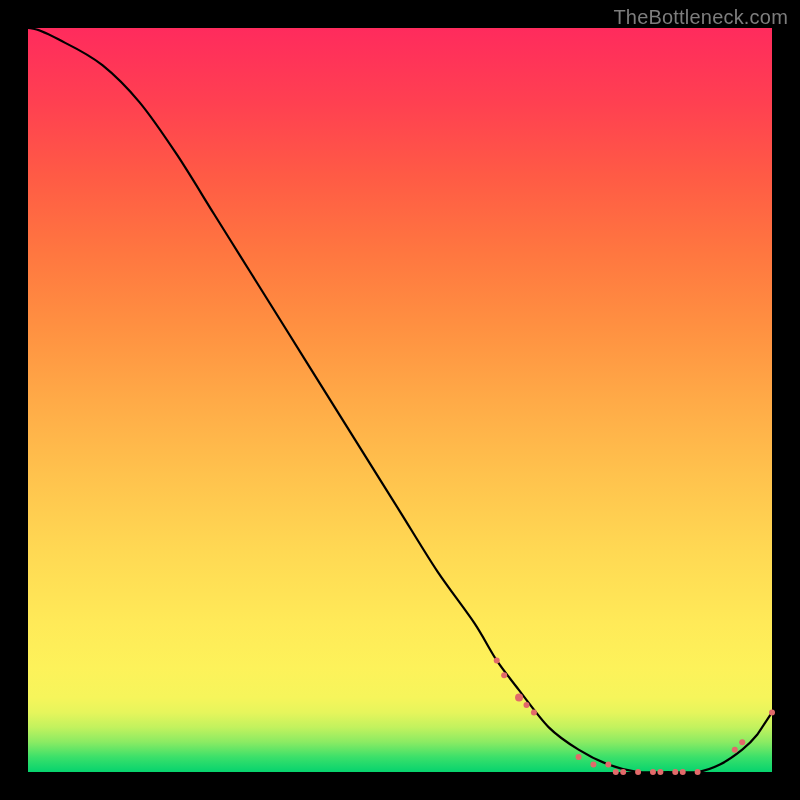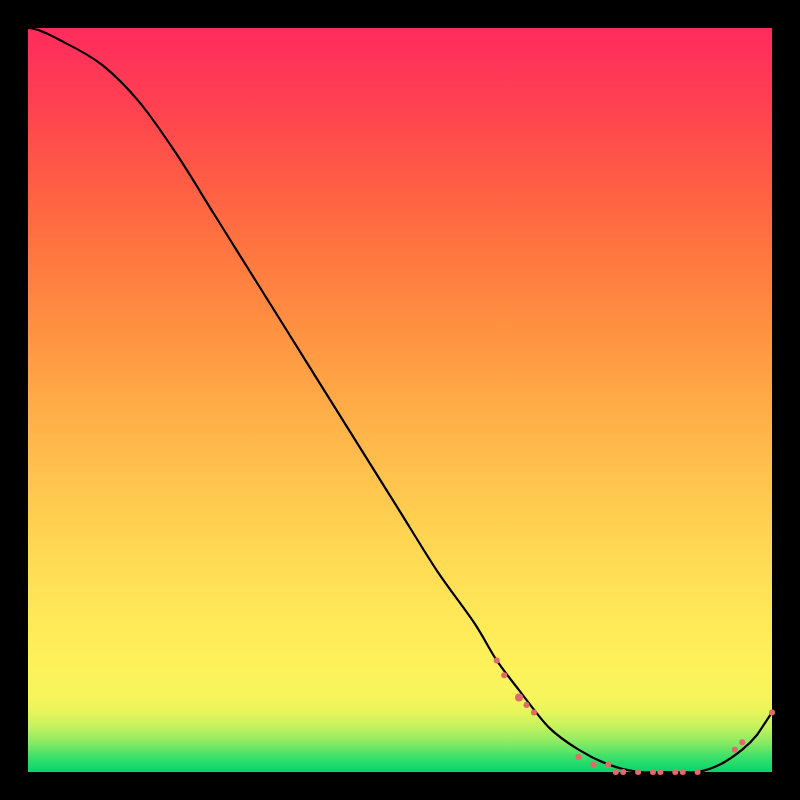--- a/index.html
+++ b/index.html
@@ -85,13 +85,14 @@
           <circle cx="632.4" cy="744" r="3" fill="#e26a6a"></circle>
           <circle cx="647.28" cy="744" r="3" fill="#e26a6a"></circle>
           <circle cx="654.72" cy="744" r="3" fill="#e26a6a"></circle>
           <circle cx="669.6" cy="744" r="3" fill="#e26a6a"></circle>
           <circle cx="706.8" cy="721.68" r="3" fill="#e26a6a"></circle>
           <circle cx="714.24" cy="714.24" r="3" fill="#e26a6a"></circle>
           <circle cx="744" cy="684.48" r="3" fill="#e26a6a"></circle>
         </g>
     </svg>
   </div>
+  <div class="watermark">TheBottleneck.com</div>
 </div>
 
 </body></html>

